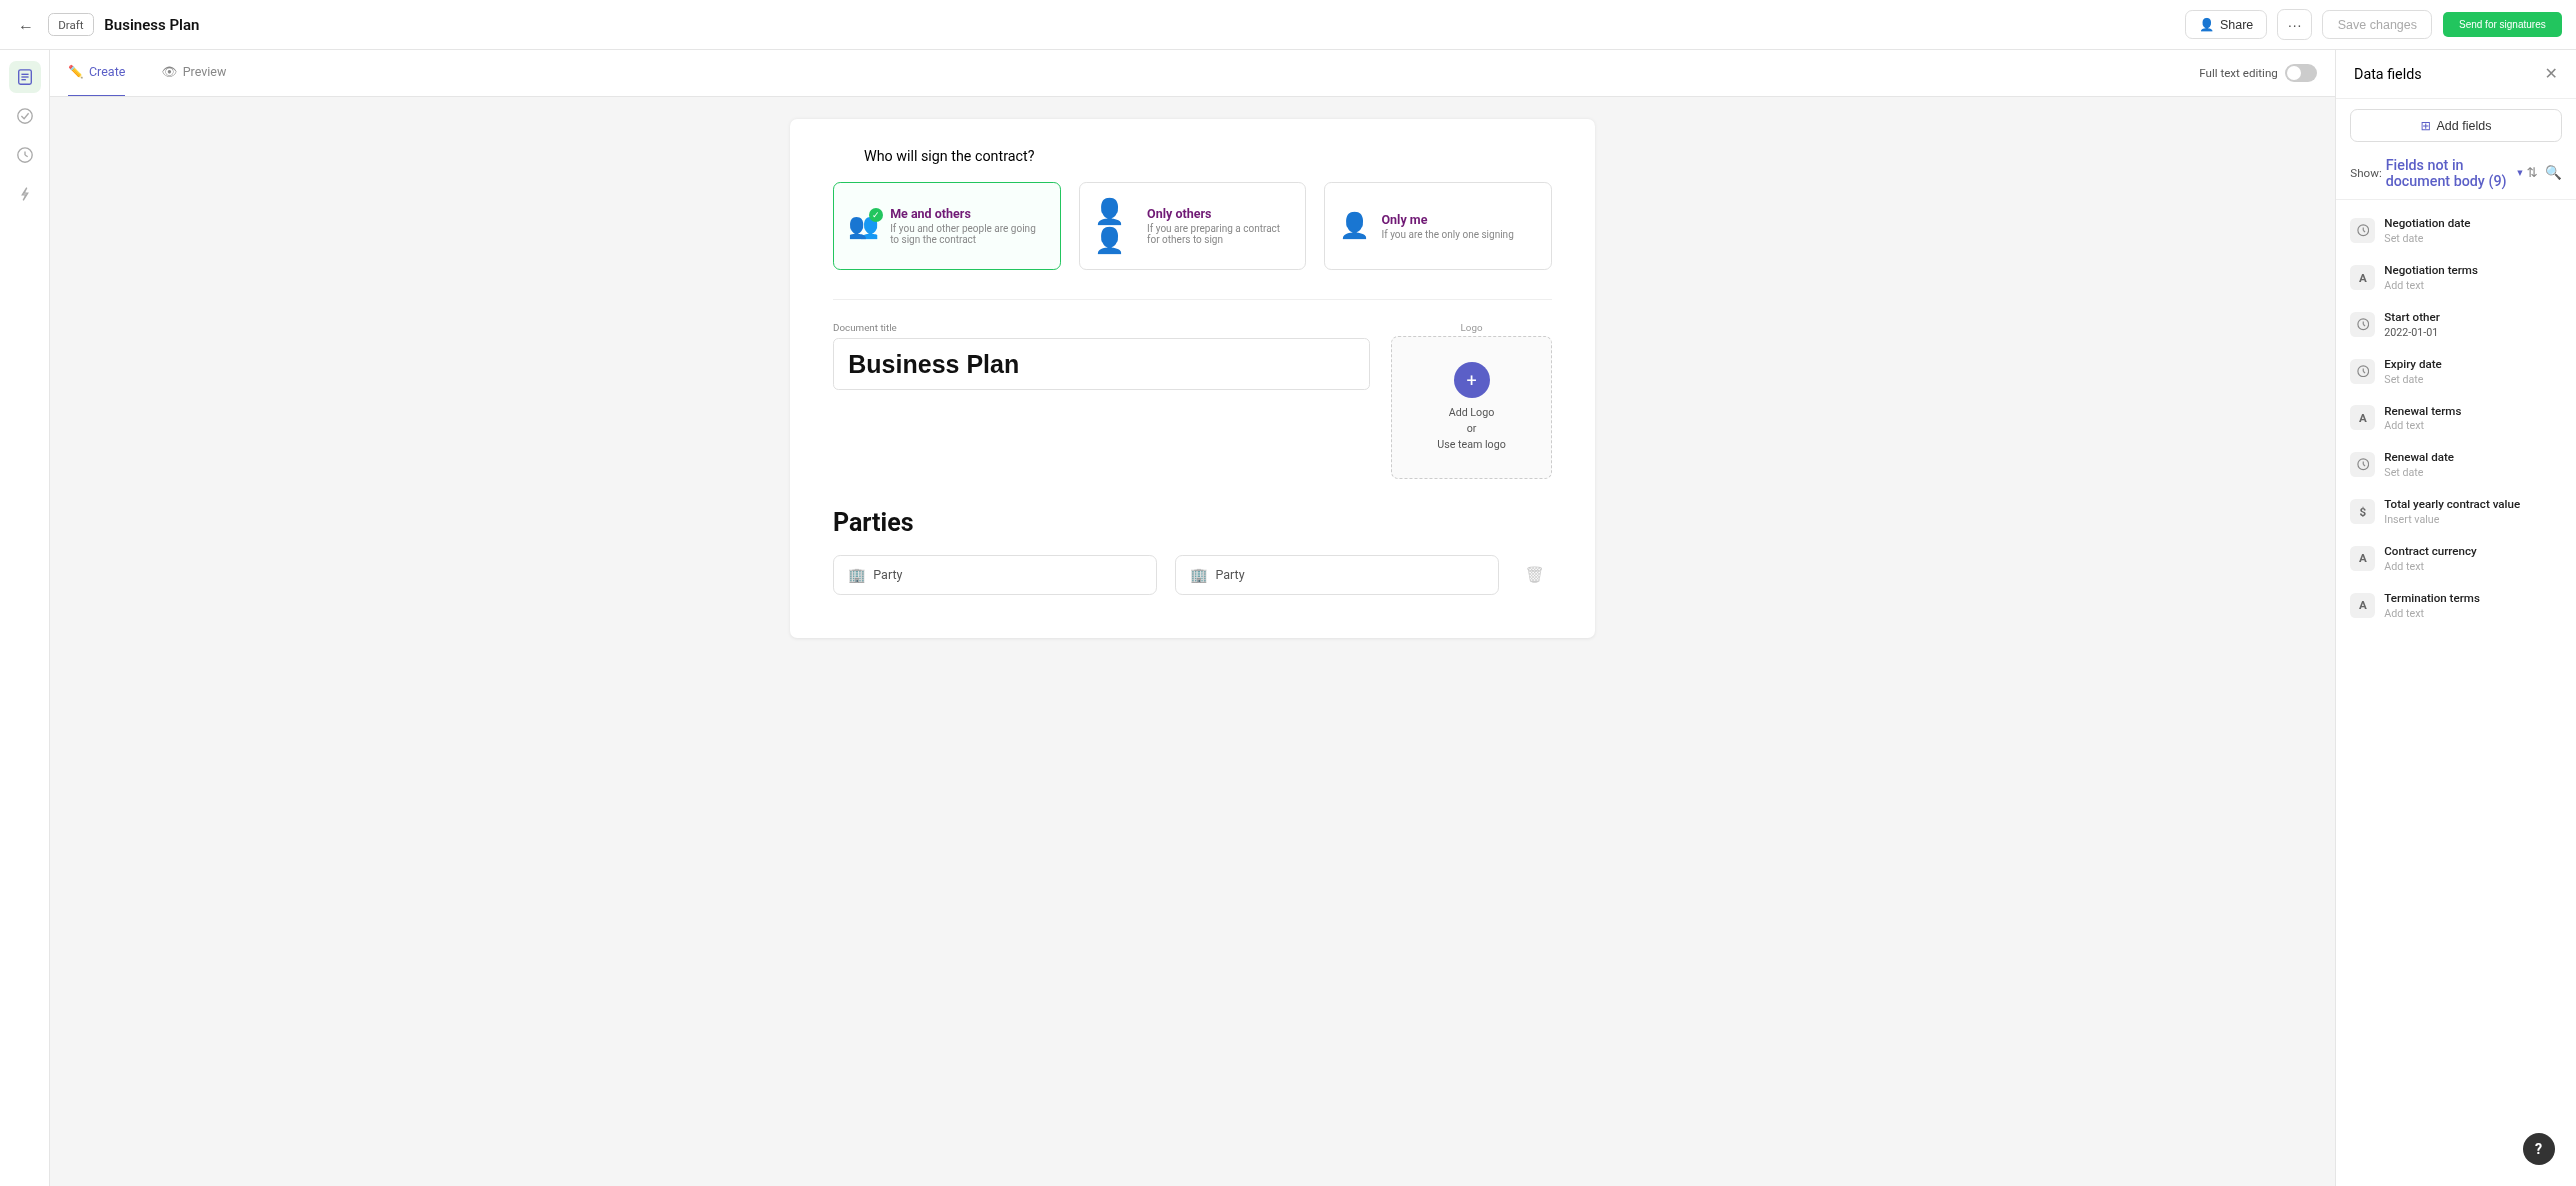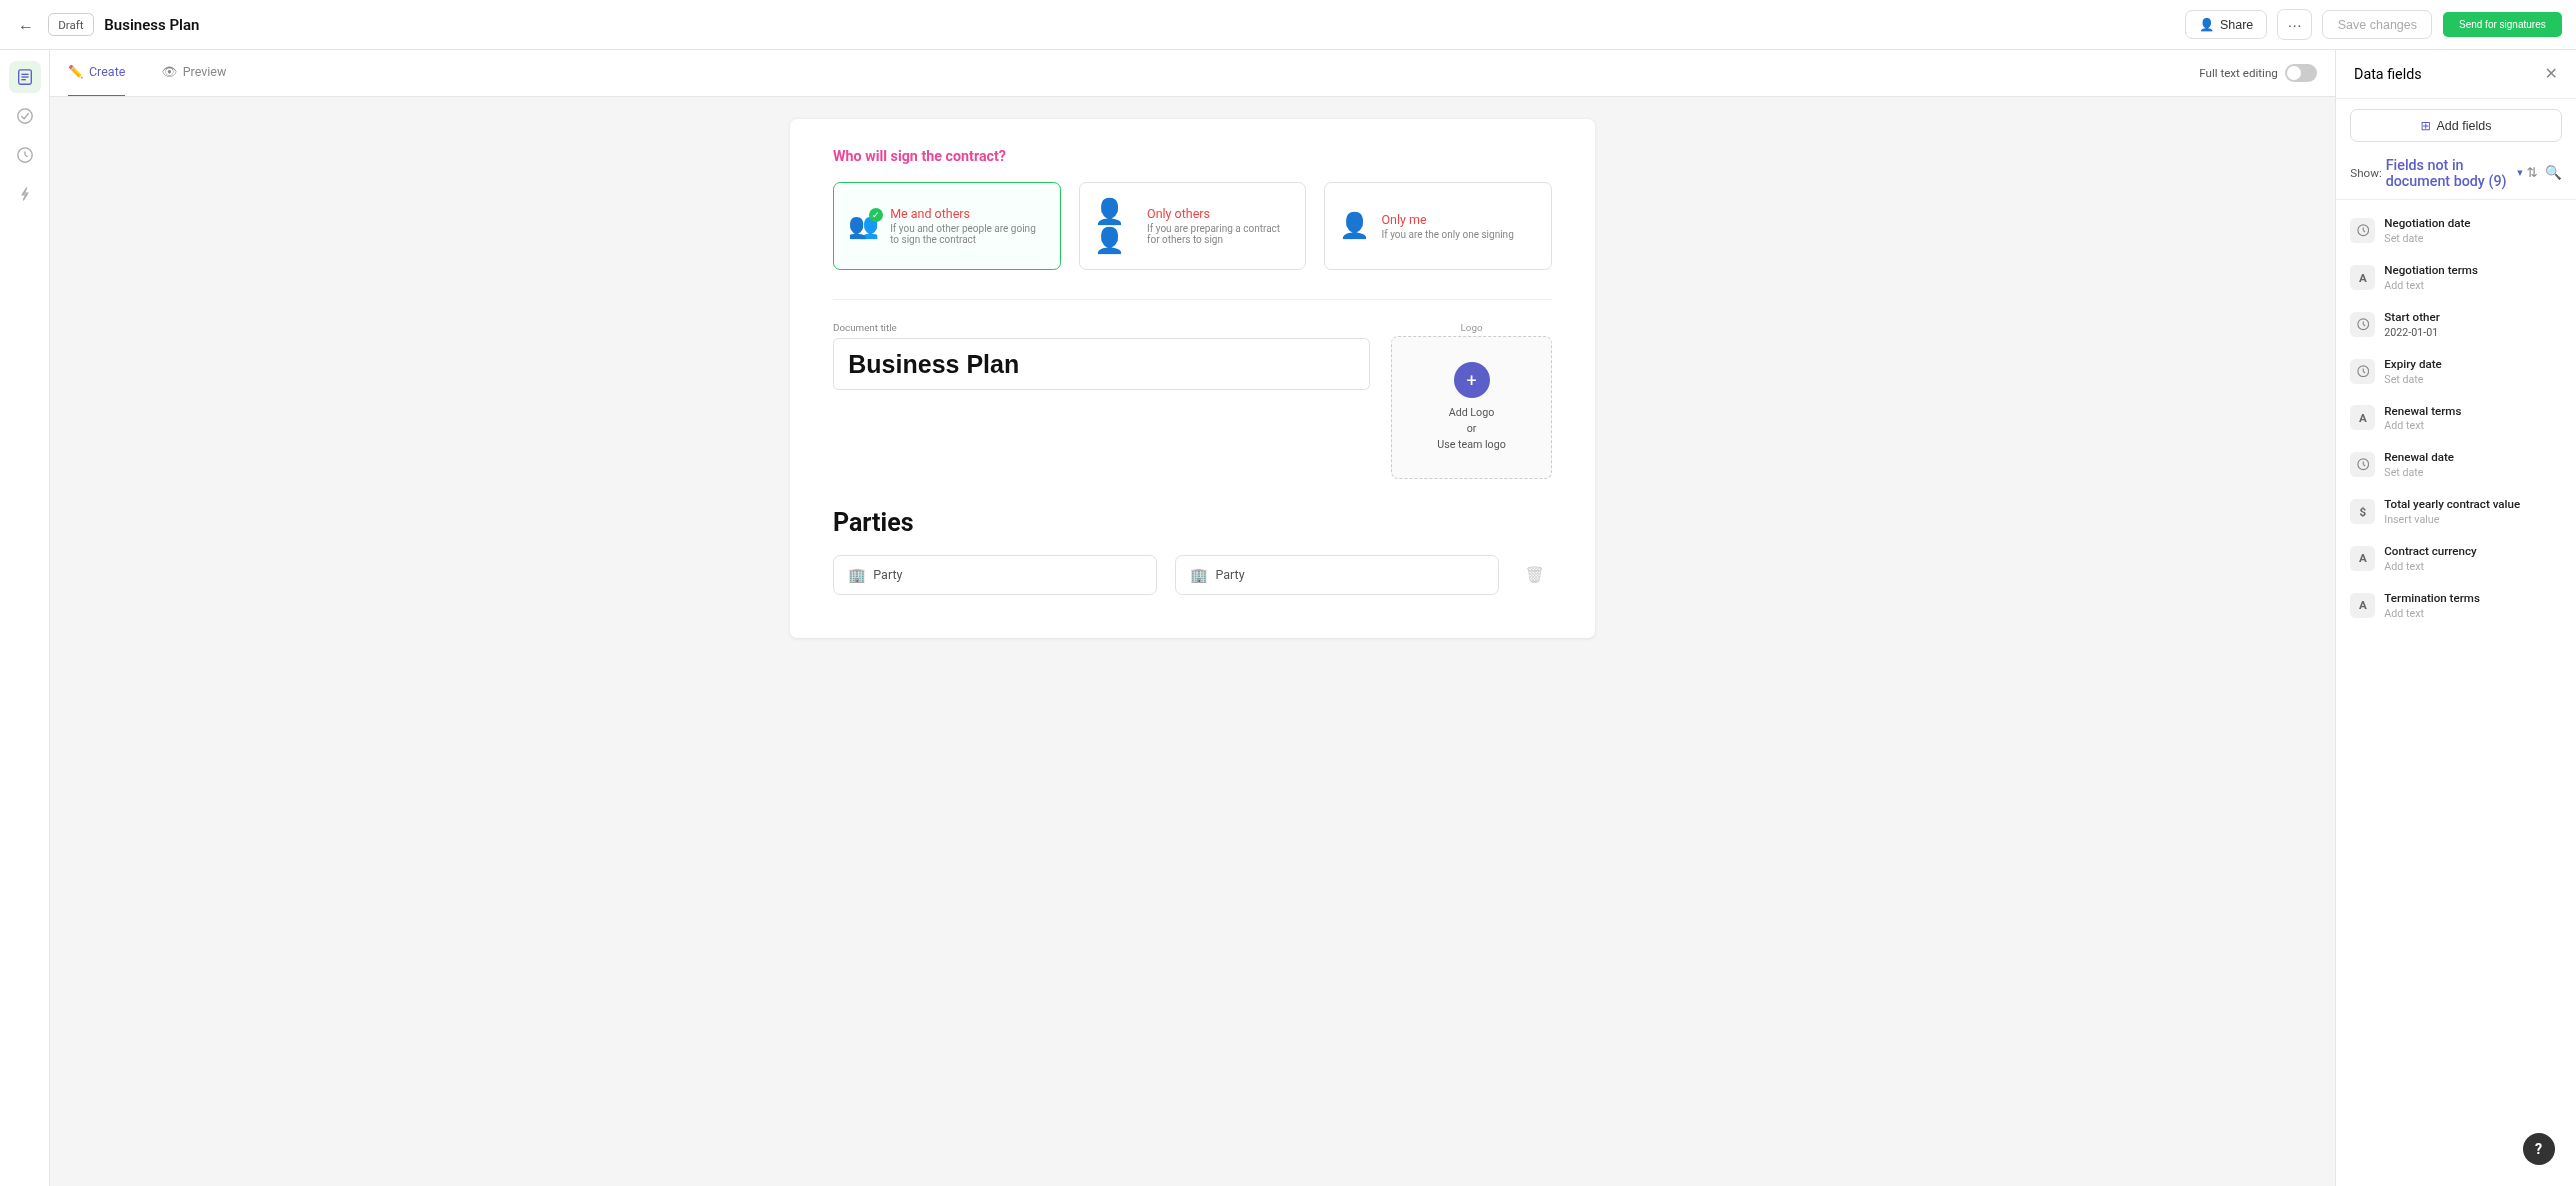--- a/index.html
+++ b/index.html
@@ -68,32 +68,32 @@
       position: absolute; top: 1.8px; left: 1.8px; transition: 0.2s;
     }
 
     
     .doc-area {
       width: 100%; max-width: 805px; background: #fff; margin: 21.5px; border-radius: 7.2px;
       box-shadow: 0 0.9px 3.6px rgba(0,0,0,0.08); padding: 29px 43px 43px;
     }
 
     .signers-section { margin-bottom: 29px; }
-    .section-question { font-size: 14.3px; color: #ec4899; margin-bottom: 18px; font-weight: 700; }
+    .section-question { font-size: 14.3px; color: #000000; margin-bottom: 18px; font-weight: 400; margin-left: 31px; }
 
     .signer-options { display: flex; gap: 18px; }
     .signer-card {
       border: 0.9px solid #e0e0e0; border-radius: 7.2px; padding: 14.3px; display: flex; align-items: center; gap: 10.7px; flex: 1; cursor: pointer;
     }
     .signer-card.selected { border-color: #22c55e; background: #f9fffc; }
     .signer-card-icon { font-size: 25px; color: #888; position: relative; }
     .check-badge {
       position: absolute; top: -3.6px; right: -3.6px; width: 14.3px; height: 14.3px; background: #22c55e; border-radius: 50%; display: flex; align-items: center; justify-content: center; font-size: 9px; color: #fff;
     }
-    .signer-card-text h4 { font-size: 12.5px; font-weight: 400; color: #ef4444; margin-bottom: 1.8px; }
+    .signer-card-text h4 { font-size: 12.5px; font-weight: 700; color: #701a75; margin-bottom: 1.8px; }
     .signer-card-text p { font-size: 10px; color: #888; }
 
     .divider { border: none; border-top: 0.9px solid #eee; margin: 21.5px 0; }
 
     .doc-header-area { display: flex; gap: 21.5px; align-items: flex-start; margin-bottom: 29px; }
     .doc-title-section { flex: 1; }
     .doc-title-label { font-size: 9.8px; color: #888; margin-bottom: 5.4px; }
     .doc-title-input {
       border: 0.9px solid #e0e0e0; border-radius: 5.4px; padding: 10.7px 14.3px; font-size: 25px; font-weight: 700; color: #111; width: 100%; outline: none;
     }

